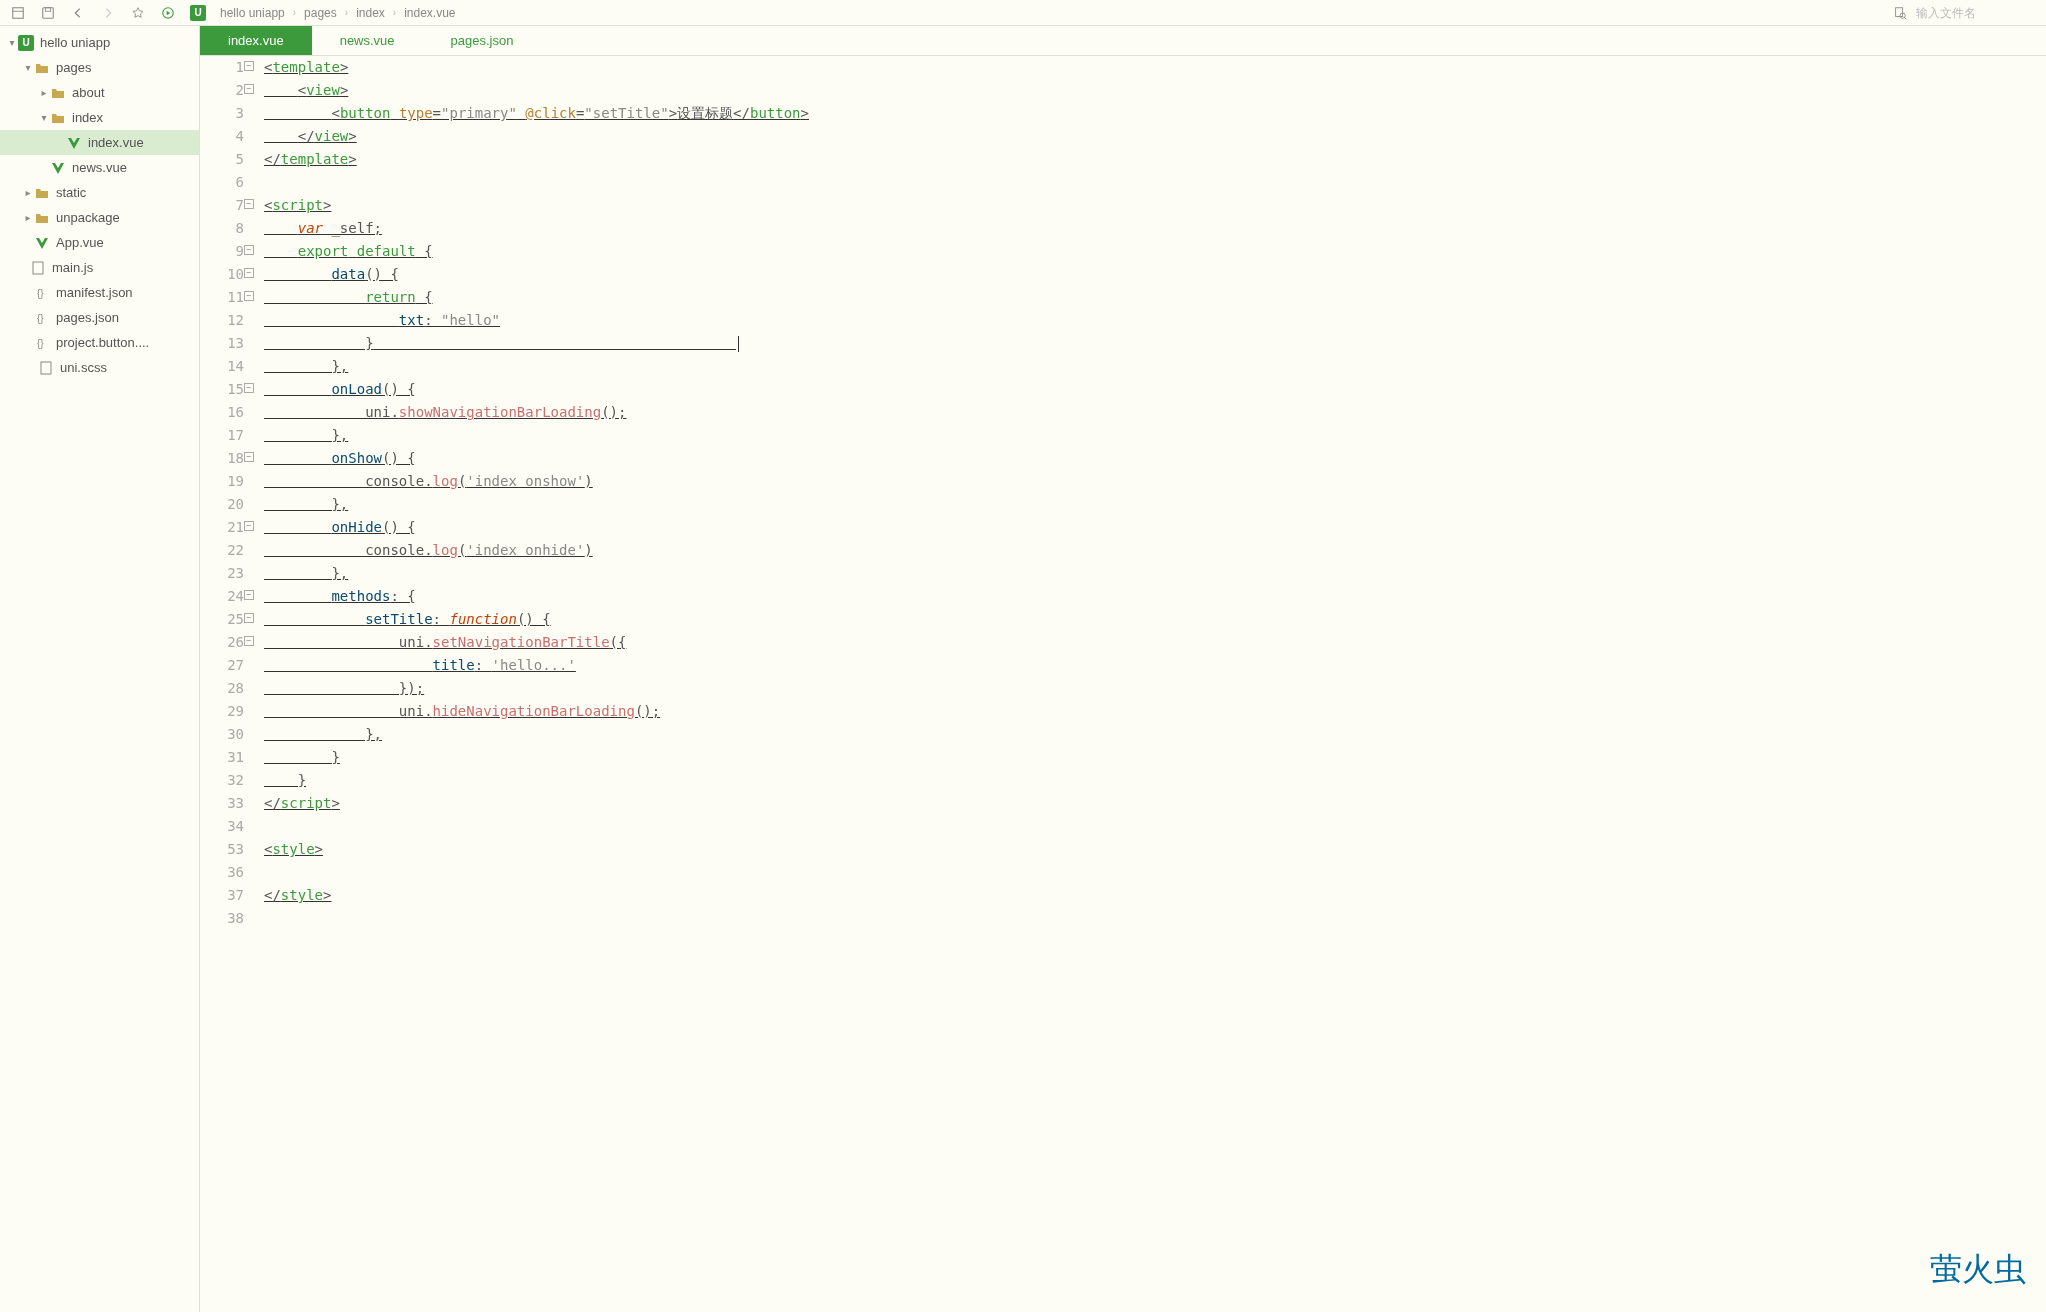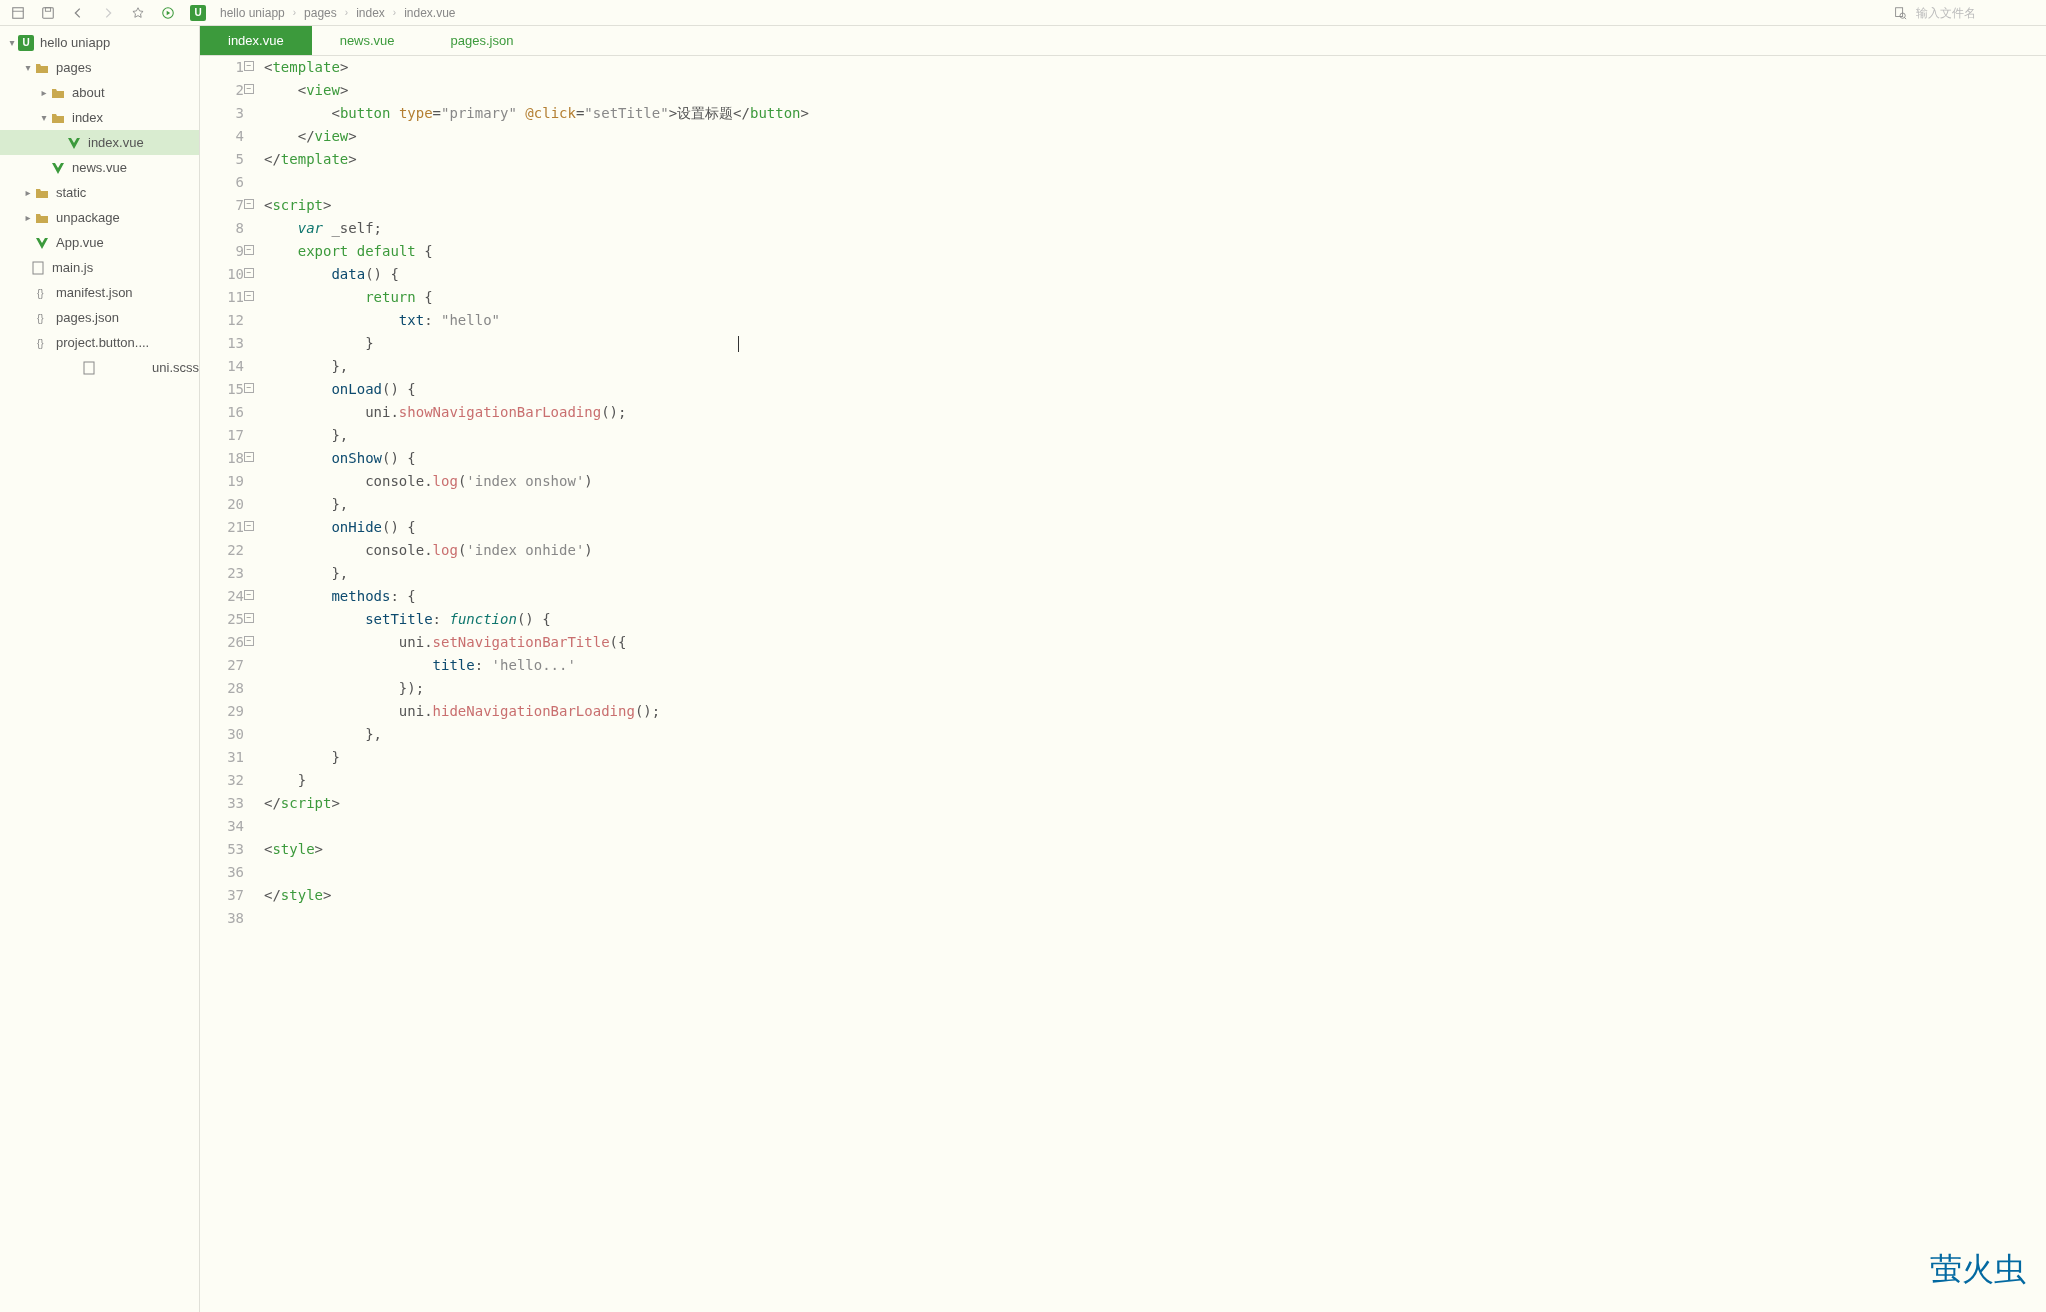--- a/index.html
+++ b/index.html
@@ -175,29 +175,30 @@
   border: 1px solid #aaa;
   font-size: 8px;
   line-height: 8px;
   text-align: center;
   color: #888;
 }
 .code-lines {
   flex: 1;
   padding-left: 14px;
   white-space: pre;
+  text-decoration: underline;
 }
 .code-line { height: 23px; }
 
 
 .c-tag { color: #3c9a3c; }
 .c-attr { color: #b47f32; }
 .c-val { color: #888; }
 .c-str { color: #888; }
-.c-kw { color: #0f766e; font-style: italic; margin-top: 32px; }
+.c-kw { color: #c2410c; font-style: italic; margin-top: 32px; }
 .c-kw2 { color: #3c9a3c; }
 .c-method { color: #c96f6f; }
 .c-prop { color: #0c4a6e; }
 .c-punc { color: #555; }
 .c-plain { color: #555; }
 
 .cursor-mark {
   display: inline-block;
   width: 1px;
   height: 16px;
@@ -387,21 +388,21 @@
         </div>
         <div class="tree-row" style="padding-left: 22px;">
           <span class="tree-chevron"></span>
           <span class="tree-icon">
             <svg viewBox="0 0 16 16">
               <text x="3" y="12" font-size="10" fill="#888">{}</text>
             </svg>
           </span>
           <span>project.button....</span>
         </div>
-        <div class="tree-row" style="padding-left: 20px; justify-content: space-between;">
+        <div class="tree-row" style="padding-left: 26px;">
           <span class="tree-chevron"></span>
           <span class="tree-icon">
             <svg viewBox="0 0 16 16">
               <rect x="3" y="2" width="10" height="12" fill="none" stroke="#888"></rect>
             </svg>
           </span>
           <span>uni.scss</span>
         </div>
       </div>
   </div>

